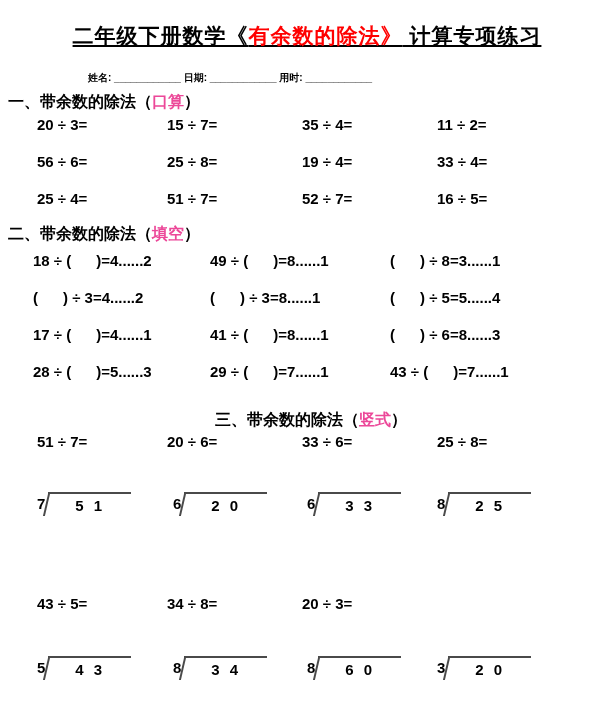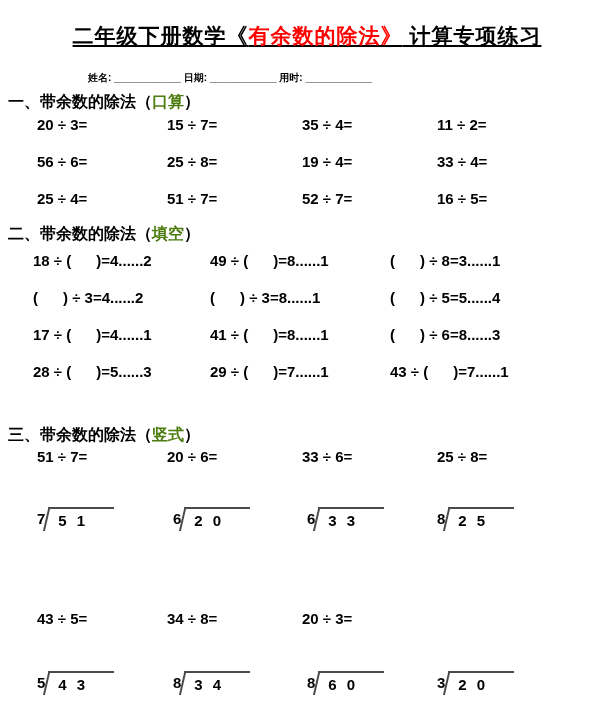--- a/index.html
+++ b/index.html
@@ -4,40 +4,40 @@
 <style>
   * { margin:0; padding:0; box-sizing:border-box; }
   html,body { width:614px; height:709px; overflow:hidden; background:#ffffff;
     font-family:"Liberation Sans", sans-serif; color:#000; }
   .title { padding-top:22px; text-align:center; font-size:21px; font-weight:bold;
     letter-spacing:1px; white-space:pre;text-decoration:underline; }
   .title .red { color:#FF0000; }
   .info { margin-top:21px; margin-left:88px; font-size:10px; font-weight:bold; white-space:pre; }
   .info .blank { font-weight:bold; letter-spacing:0; }
   .sec-head { margin-left:8px; font-size:16px; font-weight:bold; white-space:pre; }
-  .sec-head .tag { color:#4d7c0f; }
+  .sec-head .tag { color:#ec4899; }
   .h1 { margin-top:7px; }
   .h2 { margin-top:-4px; }
-  .h3 { margin-top:24px; }
+  .h3 { margin-top:9px;text-align:center; }
   .grid { display:grid; line-height:16px; font-size:15px; font-weight:bold; }
   .g4 { margin-left:37px; grid-template-columns:130px 135px 135px auto; grid-auto-rows:37px; }
   .g3 { margin-left:33px; grid-template-columns:177px 180px auto; grid-auto-rows:37px; }
   .gld { margin-left:37px; grid-template-columns:136px 134px 130px auto; }
   .mt-s1 { margin-top:4px; }
   .mt-s2 { margin-top:8px; }
   .mt-s3a { margin-top:3px; height:16px; }
   .mt-ld1 { margin-top:42px; }
   .mt-s3b { margin-top:79px; height:16px; }
   .mt-ld2 { margin-top:44px; }
   .eq { white-space:pre; }
   
   .ld { display:inline-flex; align-items:flex-start; font-size:15px; font-weight:bold; }
   .ld-divisor { padding-top:4px; line-height:16px; }
   .ld-box { position:relative; margin-left:3px; border-top:2px solid #4a4a4a;
-    padding:4px 26px 3px 10px; line-height:16px; letter-spacing:3px; white-space:pre; }
+    padding:4px 26px 3px 27px; line-height:16px; letter-spacing:3px; white-space:pre; }
   .ld-box::before { content:""; position:absolute; left:0; top:0; height:22px; width:0;
     border-left:2px solid #4a4a4a; transform:skewX(-13deg); transform-origin:top left; }
 </style>
 </head>
 <body>
 
 <div class="title"><span>二年级下册数学《</span><span class="red">有余数的除法》</span><span> 计算专项练习</span></div>
 
 <div class="info"><span>姓名: </span><span class="blank">____________</span><span> 日期: </span><span class="blank">____________</span><span> 用时: </span><span class="blank">____________</span></div>
 

